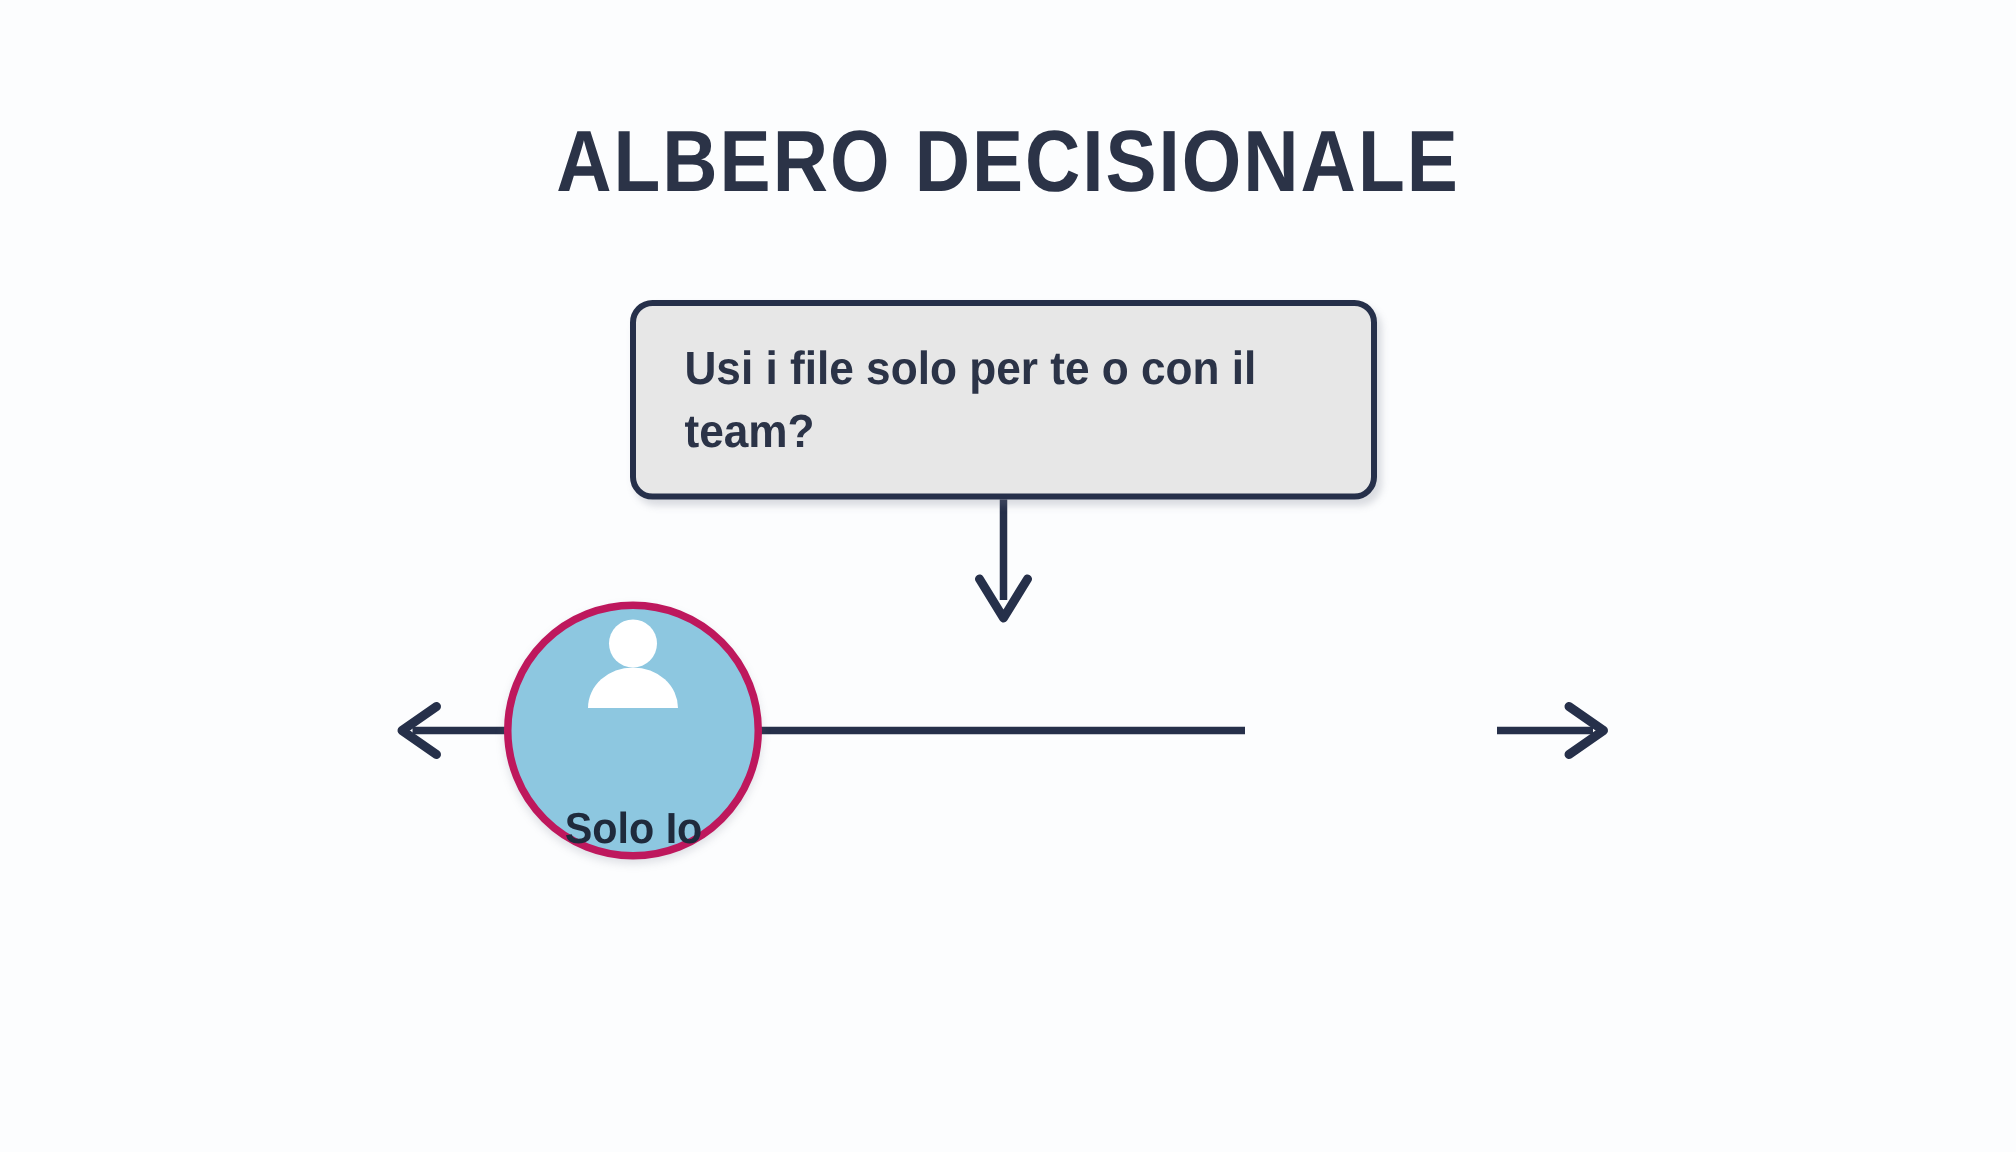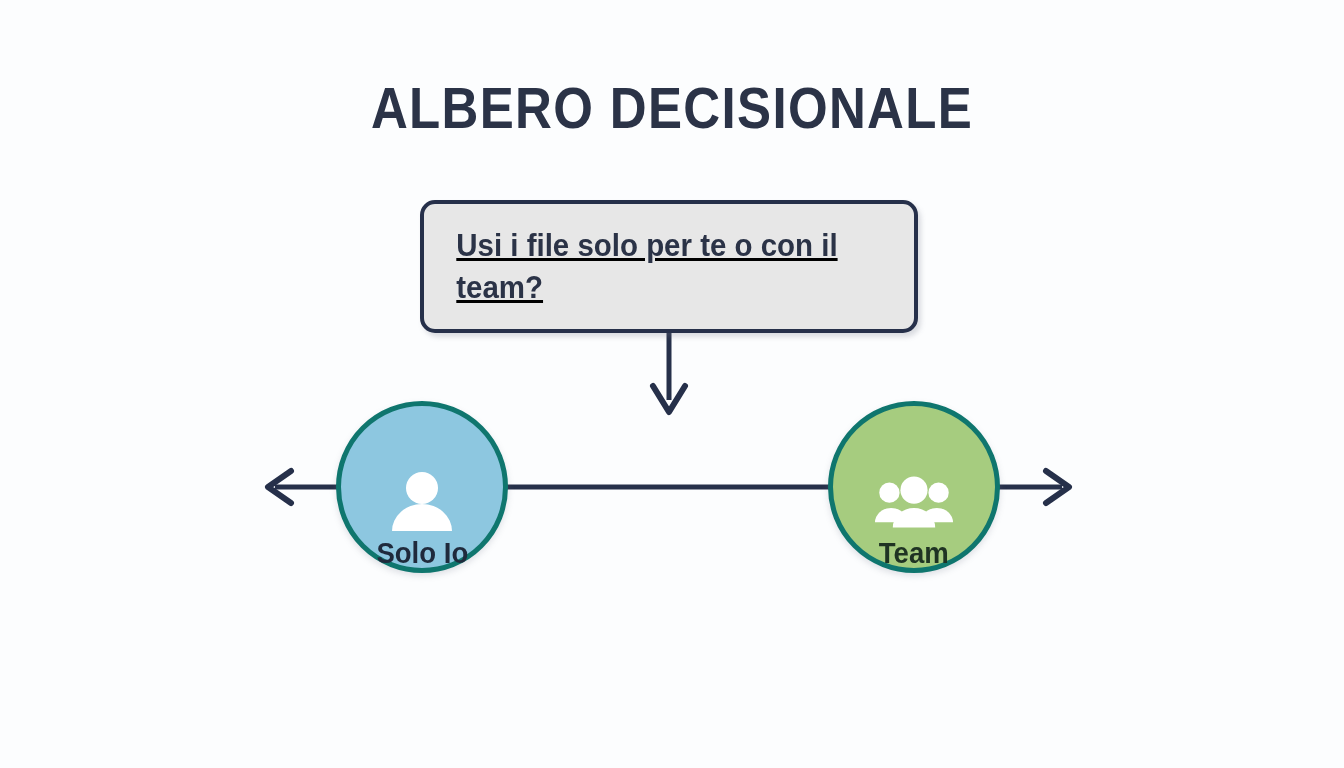--- a/index.html
+++ b/index.html
@@ -42,21 +42,20 @@
     top: 200px;
     width: 498px;
     height: 133px;
     box-sizing: border-box;
     background: #e7e7e7;
     border: 4px solid #26304a;
     border-radius: 15px;
     box-shadow: 3px 4px 5px rgba(120,125,140,0.25);
     display: flex;
     align-items: center;
-    text-decoration: underline;
   }
   #question-text {
     padding: 0 34px;
     font-family: "Liberation Sans", sans-serif;
     font-weight: bold;
     font-size: 31px;
     line-height: 1.35;
     color: #2b3347;
     transform: scaleX(0.95);
     transform-origin: left center;
@@ -72,25 +71,25 @@
     pointer-events: none;
   }
 
   
   .node {
     position: absolute;
     width: 172px;
     height: 172px;
     border-radius: 50%;
     box-sizing: border-box;
-    border: 5px solid #0f766e;
+    border: 5px solid #be185d;
     display: flex;
     flex-direction: column;
     align-items: center;
-    justify-content: flex-end;
+    justify-content: space-between;
     box-shadow: 0 3px 6px rgba(120,125,140,0.22);
   }
   #node-solo {
     left: 336px;
     top: 401px;
     background: #8dc7e0;
   }
   #node-team {
     left: 828px;
     top: 401px;
@@ -145,28 +144,14 @@
   </div>
 
   <div class="node" id="node-solo">
     <svg class="node-icon" viewBox="0 0 78 62" xmlns="http://www.w3.org/2000/svg">
       <circle cx="39" cy="17" r="16" fill="#ffffff"></circle>
       <path d="M9 60 a30 27 0 0 1 60 0 Z" fill="#ffffff"></path>
     </svg>
     <div class="node-label">Solo Io</div>
   </div>
 
-  <div class="node" id="node-team">
-    <svg class="node-icon" viewBox="0 0 92 62" xmlns="http://www.w3.org/2000/svg">
-
-      <circle cx="17" cy="20" r="12" fill="#ffffff"></circle>
-      <path d="M0 55 a19 17 0 0 1 38 0 Z" fill="#ffffff"></path>
-
-      <circle cx="75" cy="20" r="12" fill="#ffffff"></circle>
-      <path d="M54 55 a19 17 0 0 1 38 0 Z" fill="#ffffff"></path>
-
-      <circle cx="46" cy="17" r="16" fill="#ffffff"></circle>
-      <path d="M21 61 a25 23 0 0 1 50 0 Z" fill="#ffffff"></path>
-    </svg>
-    <div class="node-label">Team</div>
-  </div>
 
 </div>
 
 </body></html>

